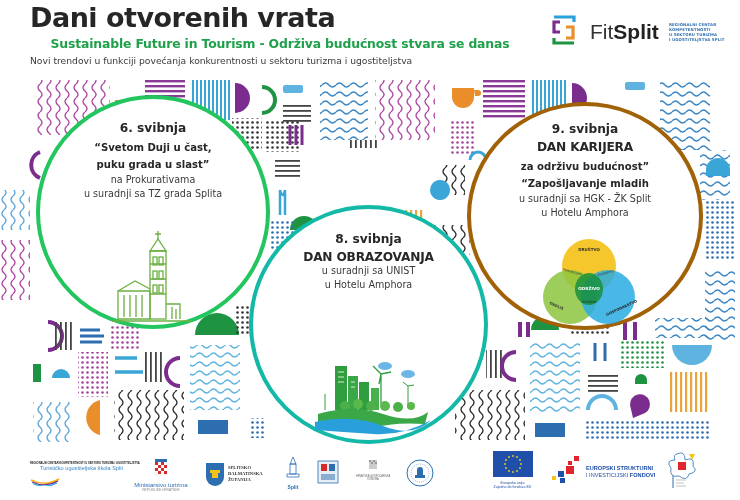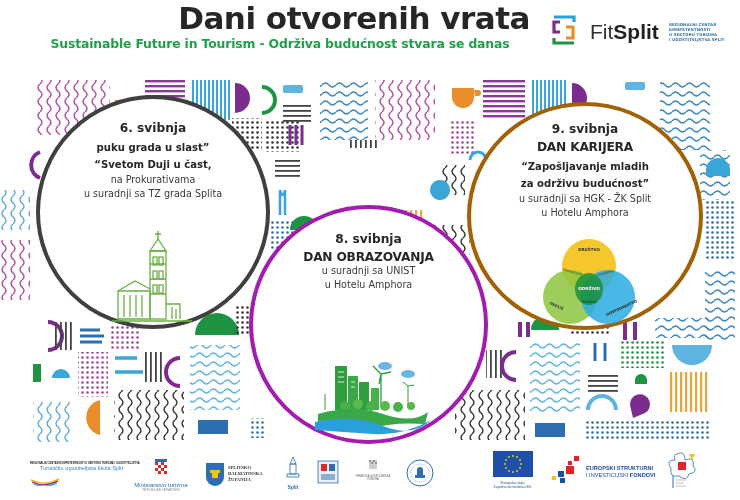--- a/index.html
+++ b/index.html
@@ -1,55 +1,56 @@
 <!DOCTYPE html>
 <html><head>
 <meta charset="utf-8">
 <style>
   * { margin:0; padding:0; box-sizing:border-box; }
   html, body { width:740px; height:500px; overflow:hidden; background:#ffffff; }
   body { position:relative; font-family:"DejaVu Sans", sans-serif; color:#2b2b2b; }
 
   .header { position:absolute; left:30px; top:0; width:500px; }
-  .title { font-family:"DejaVu Sans", sans-serif; font-weight:bold; font-size:31px; letter-spacing:-0.5px; color:#262626; line-height:36px; margin-top:0px;text-align:right; }
+  .title { font-family:"DejaVu Sans", sans-serif; font-weight:bold; font-size:27px; letter-spacing:-0.5px; color:#262626; line-height:36px; margin-top:0px; }
   .subtitle { font-weight:bold; font-size:12.4px; color:#1fa04a; line-height:14px; margin-top:1px; letter-spacing:-0.15px; white-space:nowrap;text-align:center; }
   .tagline { font-size:9.2px; color:#3a3a3a; line-height:12px; margin-top:4px; white-space:nowrap; }
 
   .logo { position:absolute; left:550px; top:14px; width:200px; height:40px; }
   .logo-mark { position:absolute; left:0; top:0; width:28px; height:32px; }
   .logo-text { position:absolute; left:40px; top:6px; font-size:21px; color:#333; font-family:"Liberation Sans", sans-serif; }
   .logo-text b { font-weight:bold; color:#222; }
   .logo-small { position:absolute; left:119px; top:8px; font-size:3.9px; line-height:5px; color:#2c6eb0; font-weight:bold; width:80px; letter-spacing:0.1px; }
 
   .pattern { position:absolute; left:0; top:70px; width:740px; height:378px; }
 
   .circle { position:absolute; border-radius:50%; background:#fff; text-align:center; }
-  .c-green { left:36px; top:95px; width:234px; height:234px; border:4px solid #404040; }
+  .c-green { left:36px; top:95px; width:234px; height:234px; border:4px solid #22c55e; }
   .c-orange { left:467px; top:102px; width:236px; height:228px; border:4px solid #a16207; }
-  .c-blue { left:249px; top:205px; width:239px; height:239px; border:4px solid #a21caf; }
+  .c-blue { left:249px; top:205px; width:239px; height:239px; border:4px solid #14b8a6; }
 
   .c-date { font-weight:bold; font-size:12.2px; color:#272727; }
   .c-event { font-weight:bold; font-size:12.2px; color:#272727; margin-top:4px; letter-spacing:-0.2px; }
   .c-quote { font-weight:bold; font-size:10.1px; color:#272727; margin-top:4px; line-height:17px; }
   .c-partner { font-size:9.6px; color:#3a3a3a; line-height:14px; }
 
   .c-green .c-inner { position:absolute; left:0; right:0; top:22px; }
   .c-orange .c-inner { position:absolute; left:0; right:0; top:16px; }
   .c-blue .c-inner { position:absolute; left:0; right:0; top:23px; }
 
   .footer { position:absolute; left:0; top:448px; width:740px; height:52px; }
   .f-logo { position:absolute; }
   .f-txt { font-family:"Liberation Sans", sans-serif; }
 </style>
 </head>
 <body>
 
 <div class="header">
   <div class="title">Dani otvorenih vrata</div>
   <div class="subtitle">Sustainable Future in Tourism - Održiva budućnost stvara se danas</div>
+  <div class="tagline">Novi trendovi u funkciji povećanja konkurentnosti u sektoru turizma i ugostiteljstva</div>
 </div>
 
 <div class="logo">
   <svg class="logo-mark" viewBox="0 0 28 32">
     <polyline points="4,3 24,3 24,8" fill="none" stroke="#2aa0dc" stroke-width="3.2"></polyline>
     <polyline points="10,8 4,8 4,18 10,18" fill="none" stroke="#7b2d8e" stroke-width="3.2"></polyline>
     <polyline points="16,13 23,13 23,24 16,24" fill="none" stroke="#ea8d2b" stroke-width="3.2"></polyline>
     <polyline points="4,24 4,29 24,29" fill="none" stroke="#1e9442" stroke-width="3.2"></polyline>
   </svg>
   <div class="logo-text"><span>Fit</span><b>Split</b></div>
@@ -186,22 +187,22 @@
   <path d="M588 410 a14 14 0 0 1 28 0" fill="none" stroke="#5fb3e0" stroke-width="4"></path>
   <path d="M630 405 a10 10 0 1 1 15 8 l-12 5 z" fill="#7b2d8e"></path>
   <rect x="535" y="423" width="30" height="14" fill="#2c6eb0"></rect>
   <rect x="585" y="420" width="125" height="20" fill="url(#dotsB)"></rect>
 </svg>
 
 <div class="circle c-green">
   <div class="c-inner">
     <div class="c-date">6. svibnja</div>
     <div class="c-quote">
+      <div>“Svetom Duji u čast,</div>
       <div>puku grada u slast”</div>
-      <div>“Svetom Duji u čast,</div>
     </div>
     <div class="c-partner">
       <div>na Prokurativama</div>
       <div>u suradnji sa TZ grada Splita</div>
     </div>
   </div>
   <svg style="position:absolute; left:70px; top:130px;" width="100" height="100" viewBox="0 0 100 100">
     <g fill="none" stroke="#6cb043" stroke-width="1.3">
       <path d="M48 2 v8 M45 5 h6"></path>
       <path d="M40 22 L48 10 L56 22 z"></path>
@@ -220,22 +221,22 @@
       <path d="M2 92 h80"></path>
     </g>
   </svg>
 </div>
 
 <div class="circle c-orange">
   <div class="c-inner">
     <div class="c-date">9. svibnja</div>
     <div class="c-event">DAN KARIJERA</div>
     <div class="c-quote">
+      <div>za održivu budućnost”</div>
       <div>“Zapošljavanje mladih</div>
-      <div>za održivu budućnost”</div>
     </div>
     <div class="c-partner">
       <div>u suradnji sa HGK - ŽK Split</div>
       <div>u Hotelu Amphora</div>
     </div>
   </div>
   <svg style="position:absolute; left:59px; top:131px;" width="118" height="92" viewBox="0 0 118 92">
     <circle cx="59" cy="29" r="27" fill="#f4c21a" opacity="0.92"></circle>
     <circle cx="40" cy="60" r="27" fill="#8cc63f" opacity="0.85"></circle>
     <circle cx="78" cy="60" r="27" fill="#29abe2" opacity="0.85"></circle>

